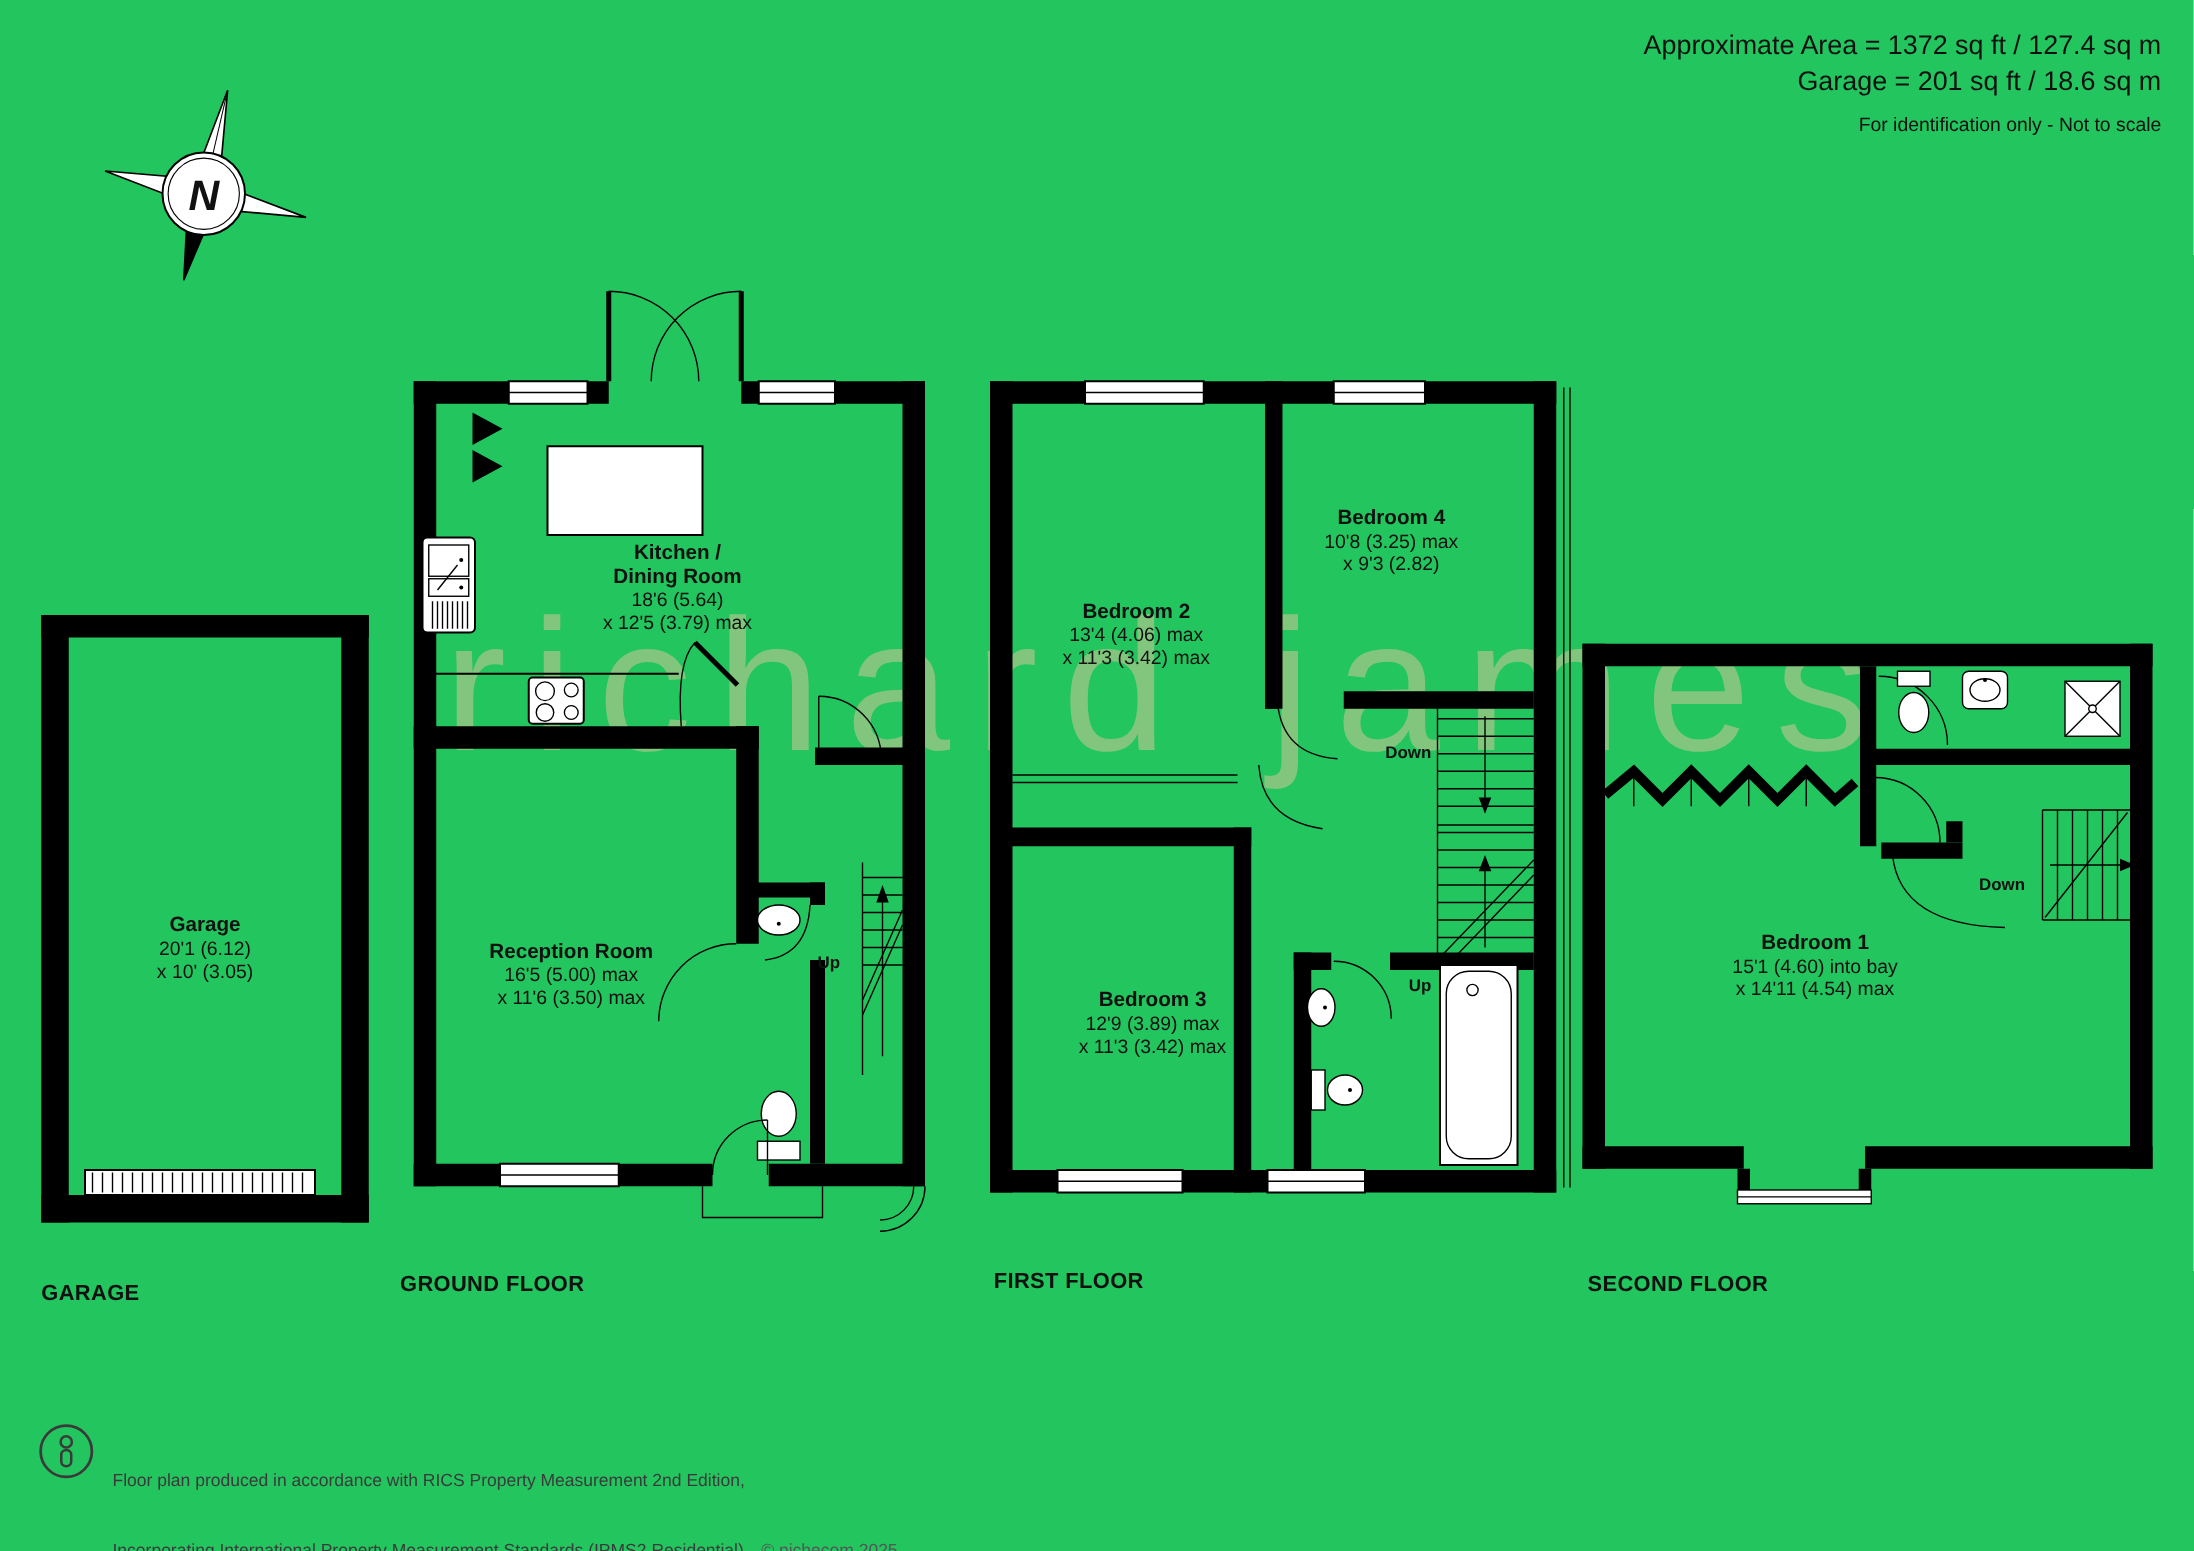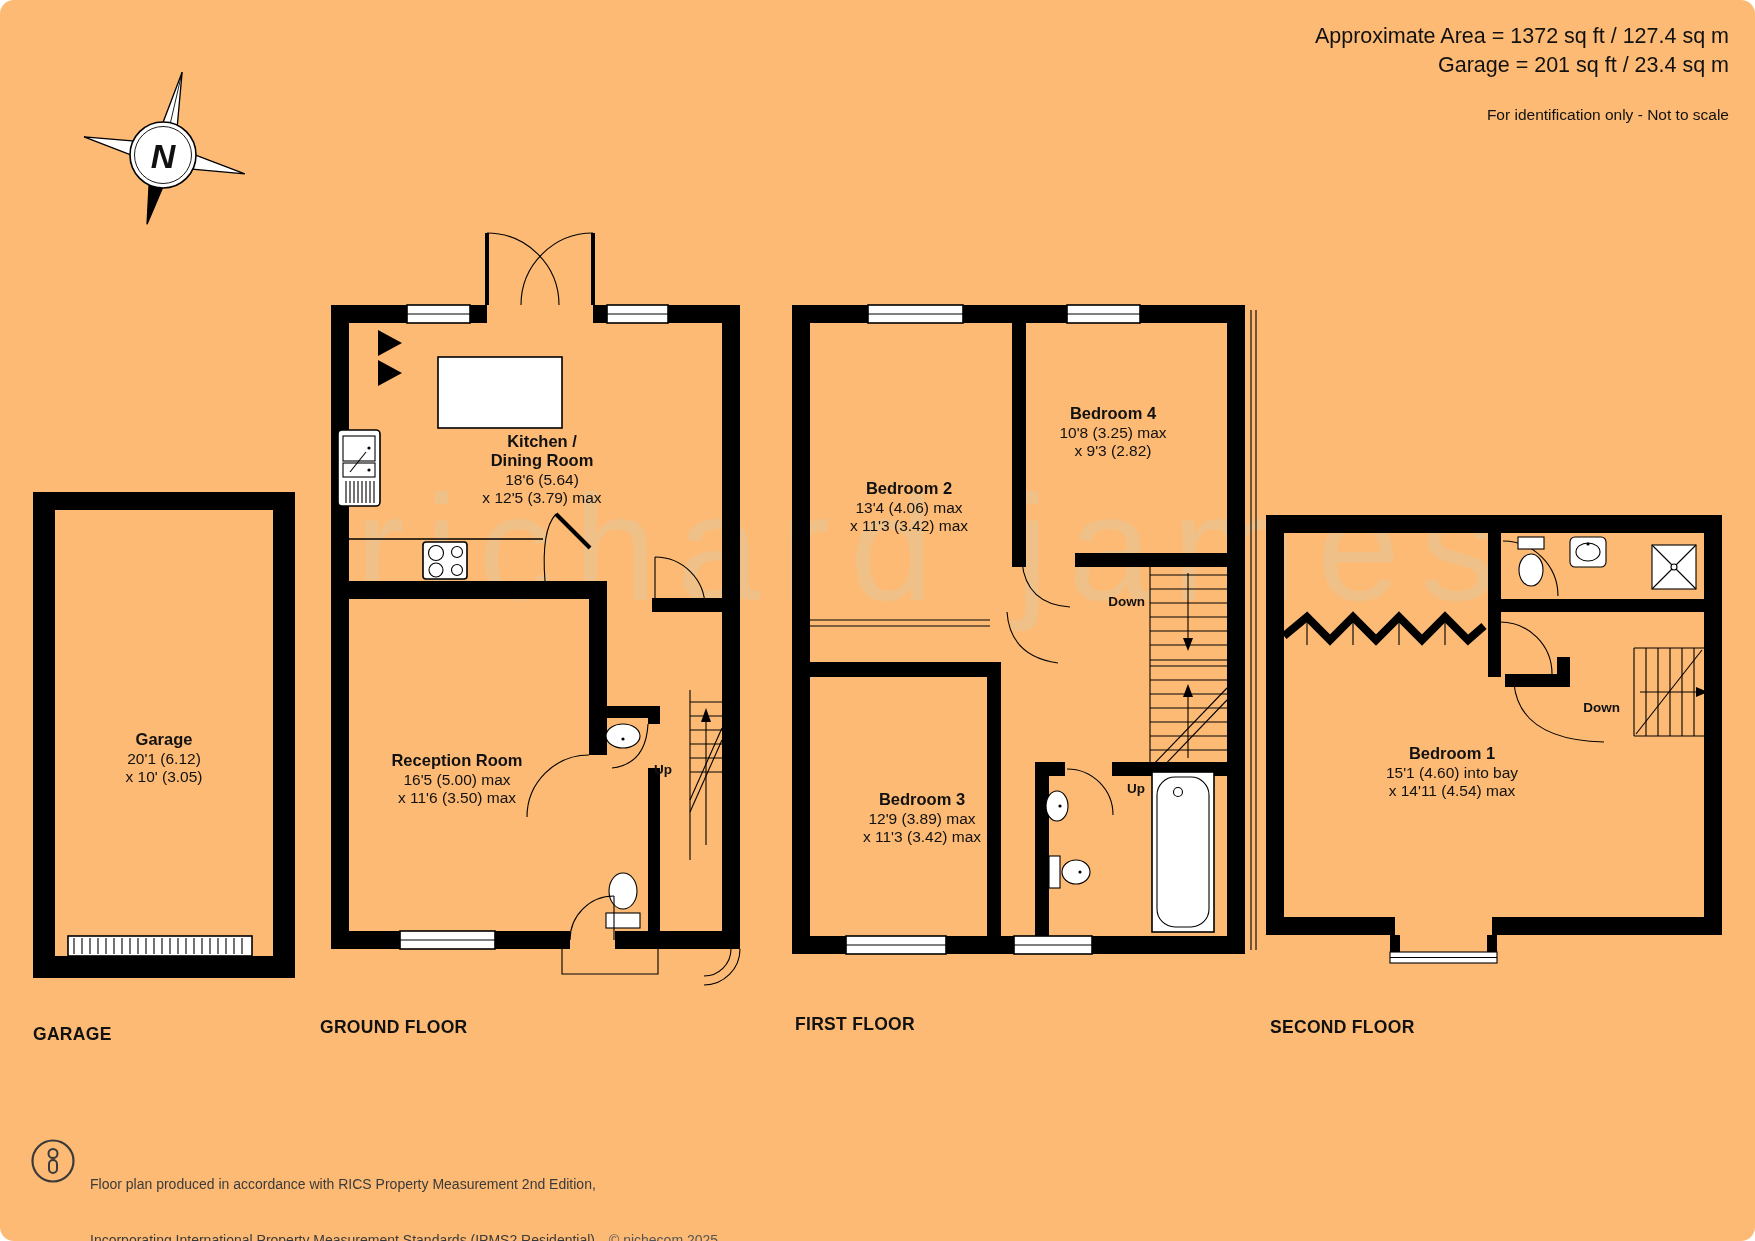--- a/index.html
+++ b/index.html
@@ -1,20 +1,20 @@
 <!DOCTYPE html>
 <html><head>
 <meta charset="utf-8">
 <style>
   html,body{margin:0;padding:0;background:#fff;}
-  .page{position:relative;width:1755px;height:1241px;background:#fdba74;
-        font-family:"Liberation Sans",sans-serif;overflow:hidden;border-radius:14px;}
+  .page{position:relative;width:1755px;height:1241px;background:#22c55e;
+        font-family:"Liberation Sans",sans-serif;overflow:hidden;}
   .hdr{position:absolute;top:22px;right:26px;text-align:right;color:#111;}
   .hdr .big{font-size:21.5px;line-height:29px;}
-  .hdr .note{font-size:15.5px;margin-top:26px;}
+  .hdr .note{font-size:15.5px;margin-top:12px;}
   .plan-svg{position:absolute;left:0;top:0;width:1755px;height:1241px;}
   .footer{position:absolute;left:30px;top:1138px;display:flex;align-items:flex-start;color:#3a3a3a;}
   .footer .txt{margin-left:14px;font-size:14px;line-height:18.5px;white-space:pre-wrap;}
   .footer .row2 span{white-space:pre-wrap;}
   .footer .cr{margin-left:10px;color:#555;}
   
   .w{fill:#000;stroke:none;}
   .tl{stroke:#000;stroke-width:1.6;fill:none;}
   .tl2{stroke:#000;stroke-width:1.1;fill:none;}
   .leaf{stroke:#000;stroke-width:4;fill:none;}
@@ -28,21 +28,21 @@
   .wm{font-size:150px;letter-spacing:20px;fill:#e2c89c;opacity:.5;}
   .nchar{font-weight:bold;font-style:italic;font-size:34px;}
 </style>
 </head>
 <body>
 
 <div class="page">
 
   <div class="hdr">
     <div class="big">Approximate Area = 1372 sq ft / 127.4 sq m</div>
-    <div class="big">Garage = 201 sq ft / 23.4 sq m</div>
+    <div class="big">Garage = 201 sq ft / 18.6 sq m</div>
     <div class="note">For identification only - Not to scale</div>
   </div>
 
   <svg class="plan-svg" viewBox="0 0 1755 1241">
 
     <text class="wm" x="355" y="600">richard james</text>
 
     <g>
       <g transform="rotate(13 163 155)">
         <path d="M163,70 L174,150 L152,150 Z" fill="#fff" stroke="#000" stroke-width="1.3"></path>

